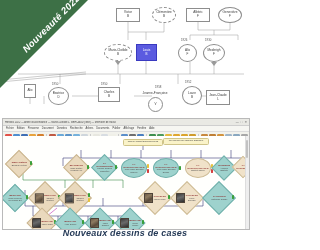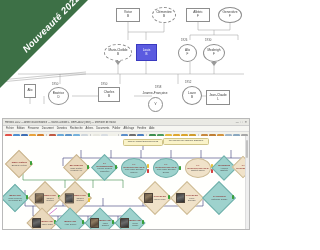--- a/index.html
+++ b/index.html
@@ -485,14 +485,15 @@
     </div>
 
     <div class="scroll-v">
       <i></i>
     </div>
   </div>
 
   <div class="ribbon"></div>
   <div class="ribbon-label">Nouveauté 2022</div>
 
+  <div class="caption">Nouveaux dessins de cases</div>
 
 </div>
 
 </body></html>

